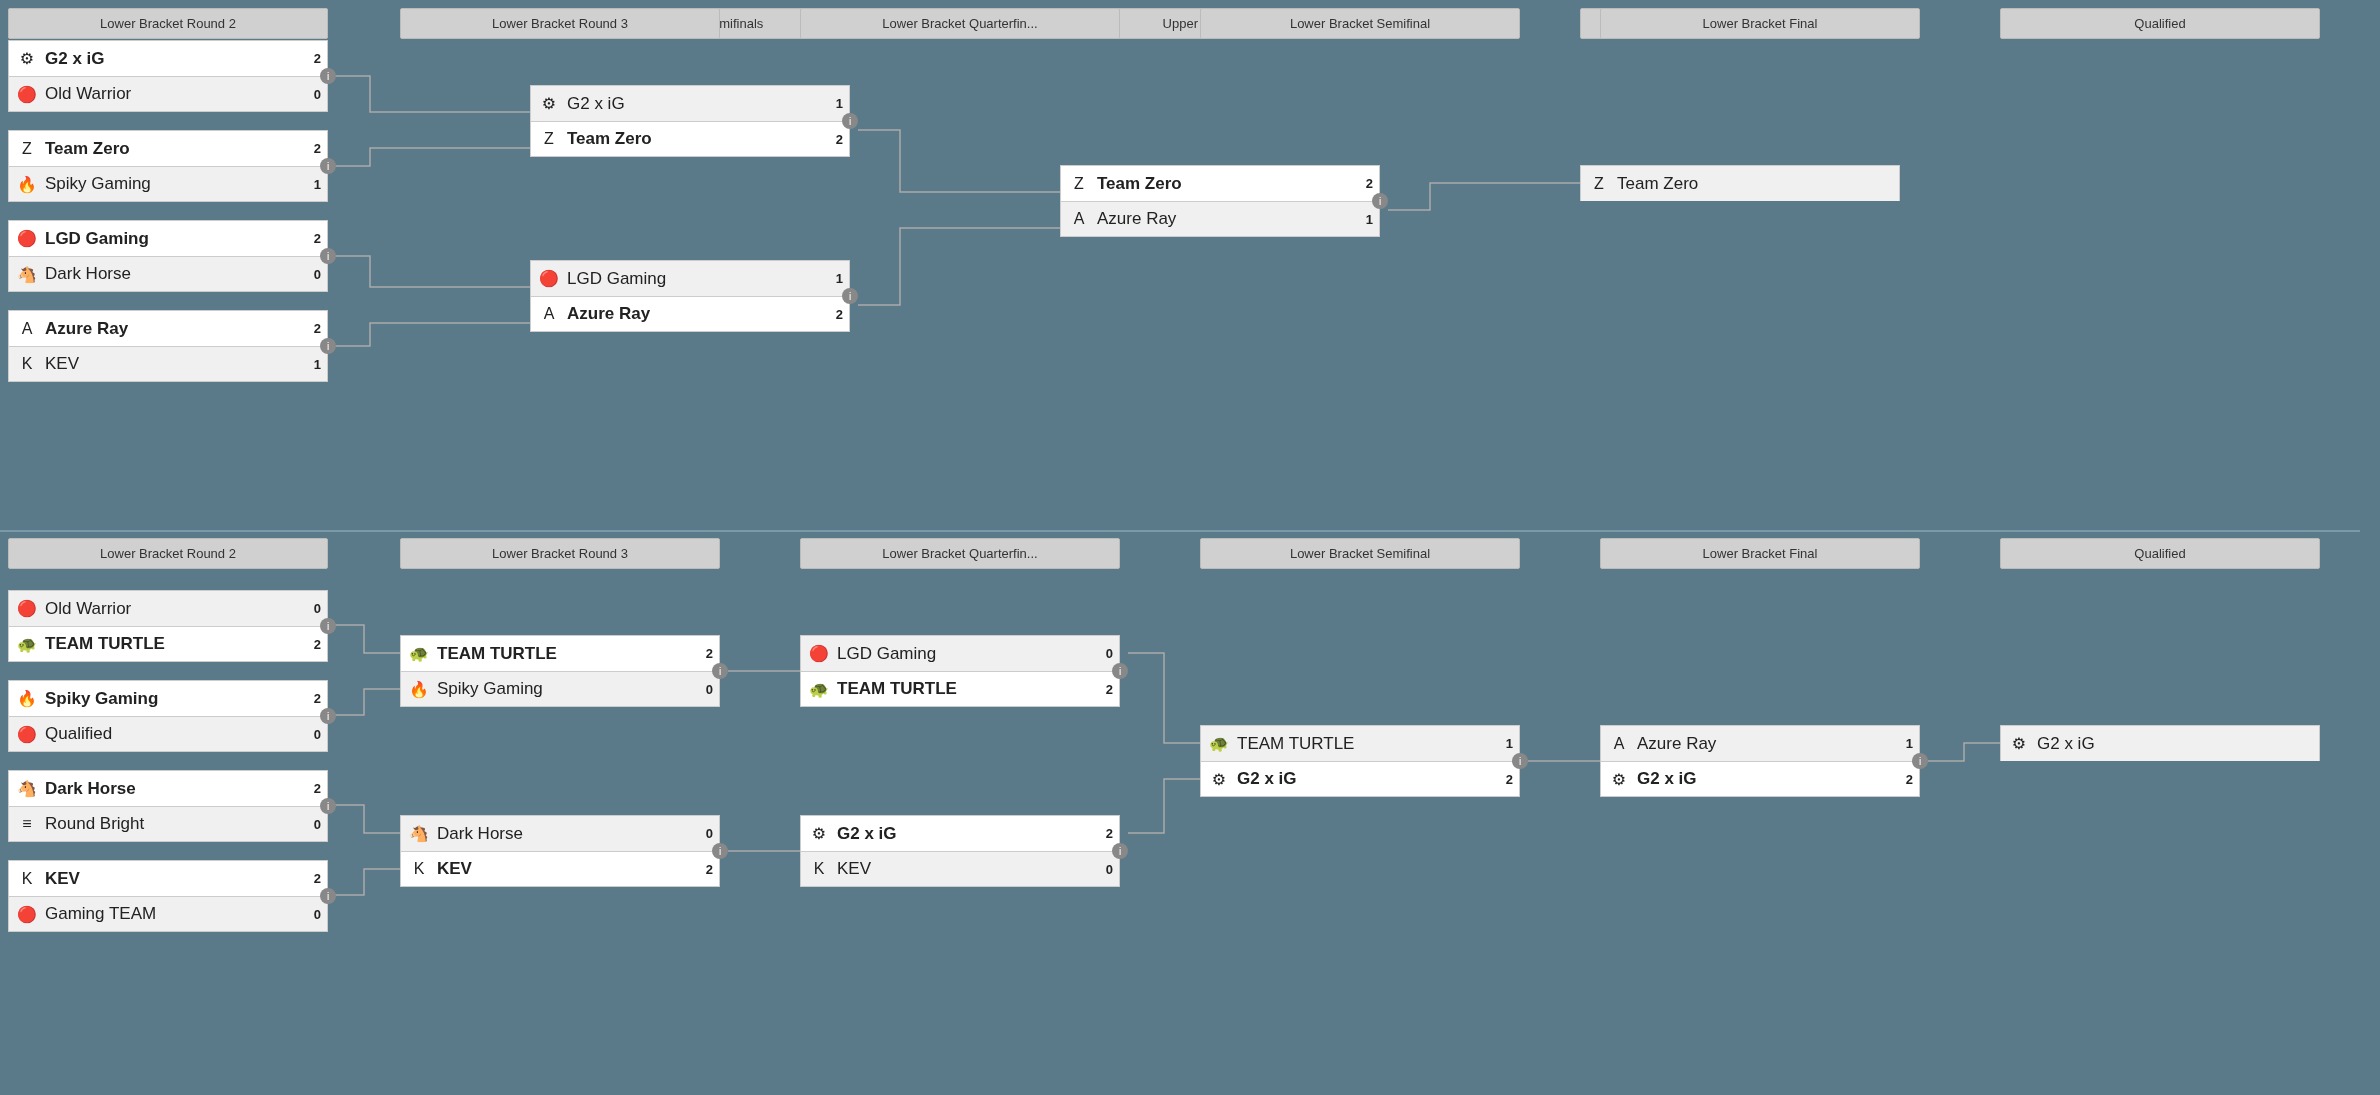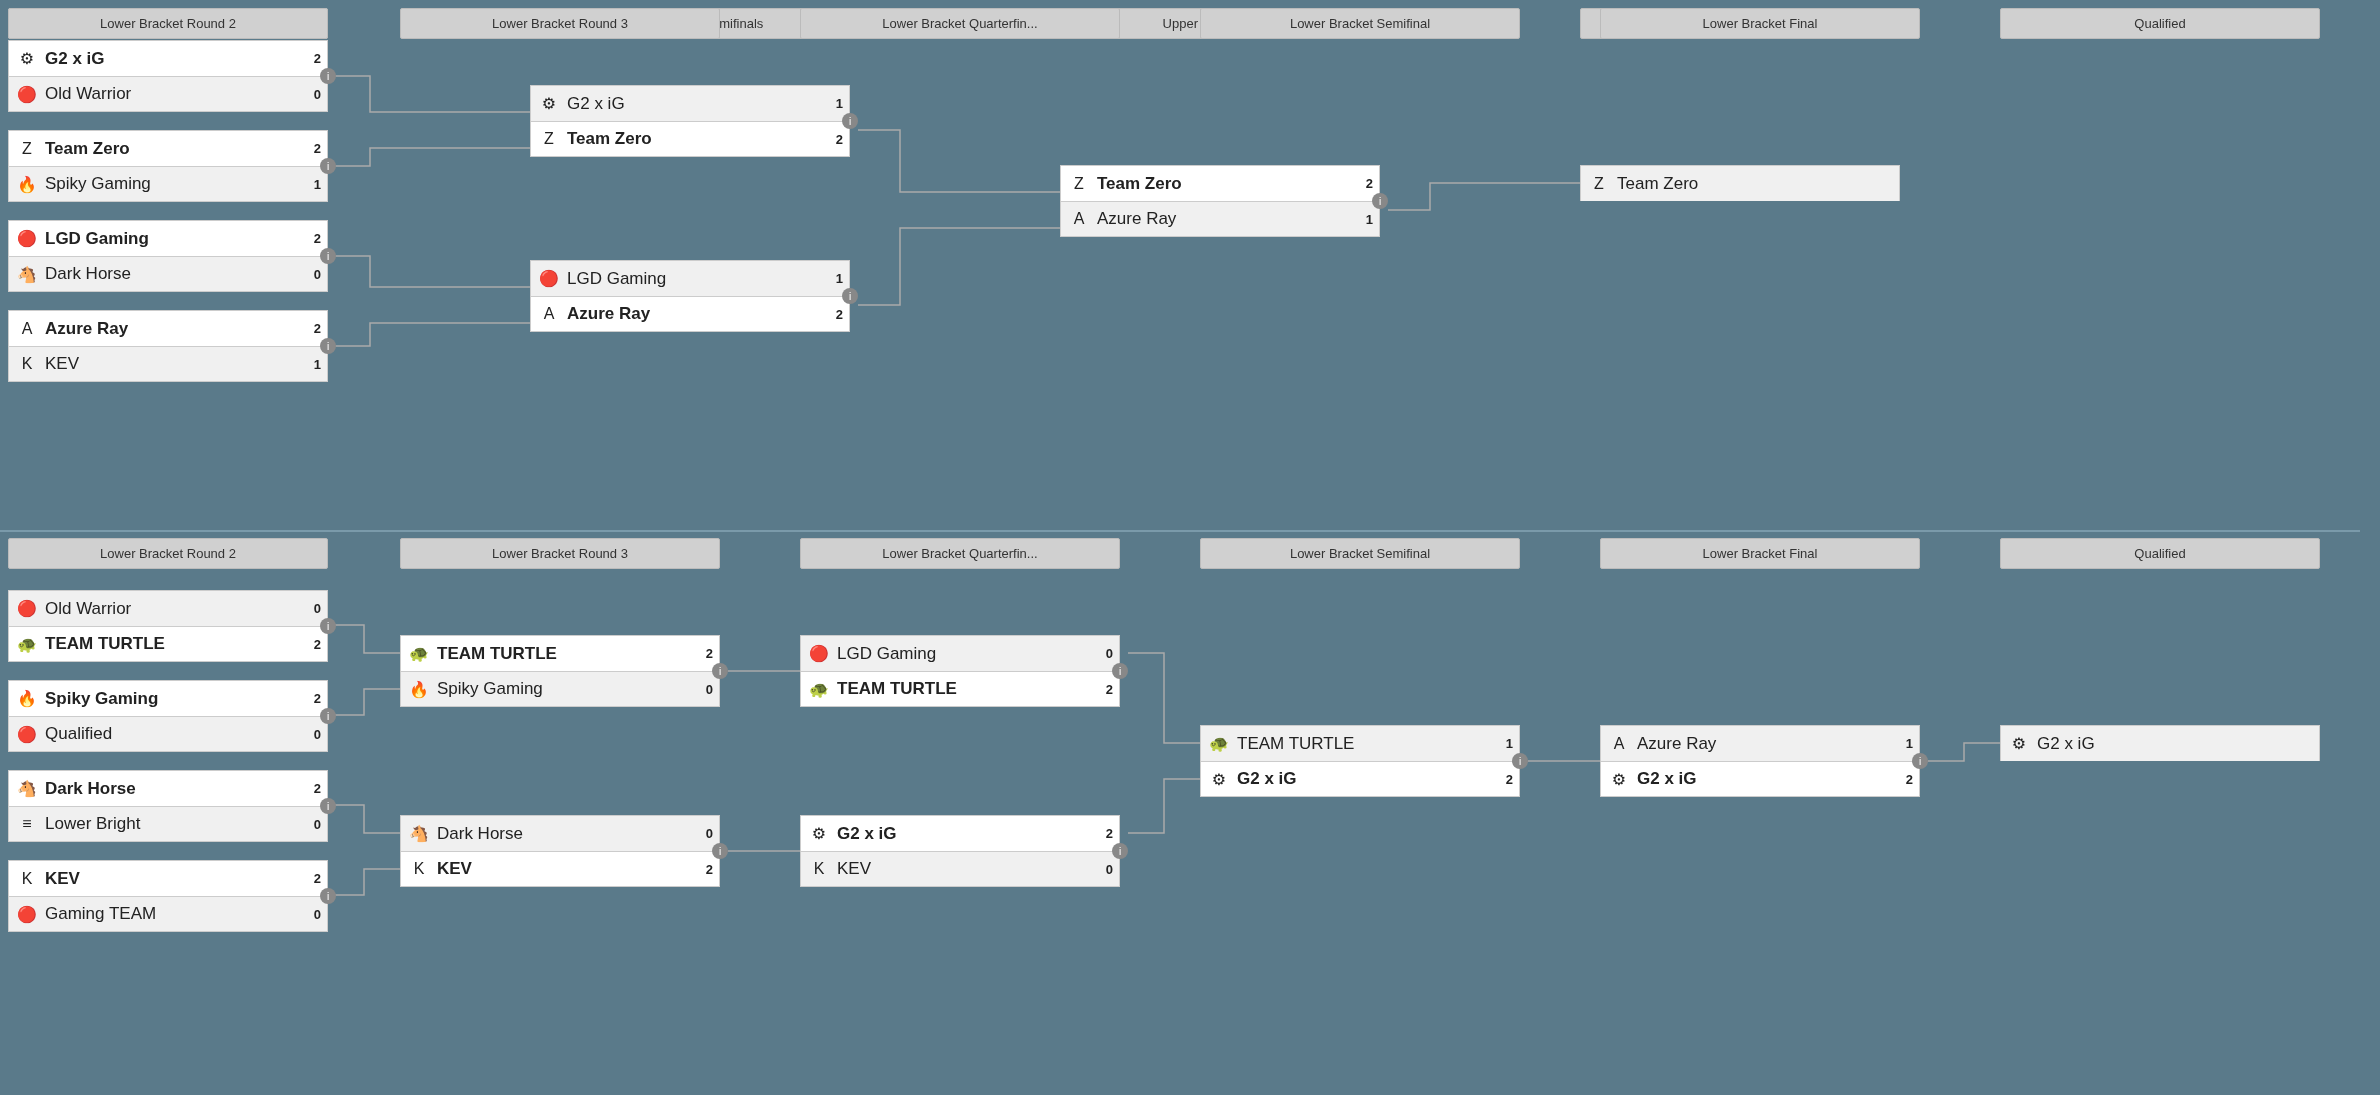--- a/index.html
+++ b/index.html
@@ -263,21 +263,21 @@
         </div>
       </div>
       <div style="position: absolute; left: 8px; top: 770px; width: 320px;">
         <div class="team-row winner" style="border-bottom: none;">
           <span class="team-icon">🐴</span>
           <span class="team-name bold">Dark Horse</span>
           <span class="team-score">2</span>
         </div>
         <div class="team-row">
           <span class="team-icon">≡</span>
-          <span class="team-name">Lower Bright</span>
+          <span class="team-name">Round Bright</span>
           <span class="team-score">0</span>
         </div>
         <div style="position: absolute; right: -8px; top: 28px;">
           <div class="info-btn">i</div>
         </div>
       </div>
       <div style="position: absolute; left: 8px; top: 860px; width: 320px;">
         <div class="team-row winner" style="border-bottom: none;">
           <span class="team-icon">K</span>
           <span class="team-name bold">KEV</span>

